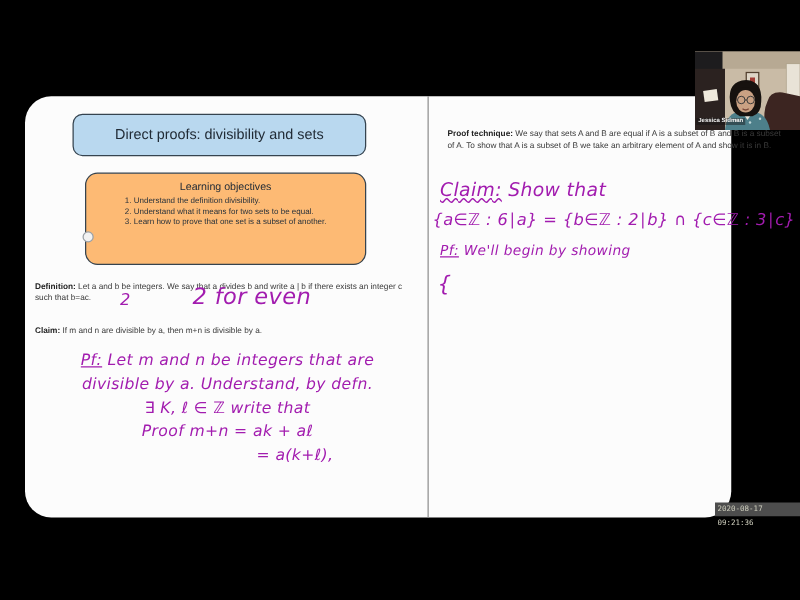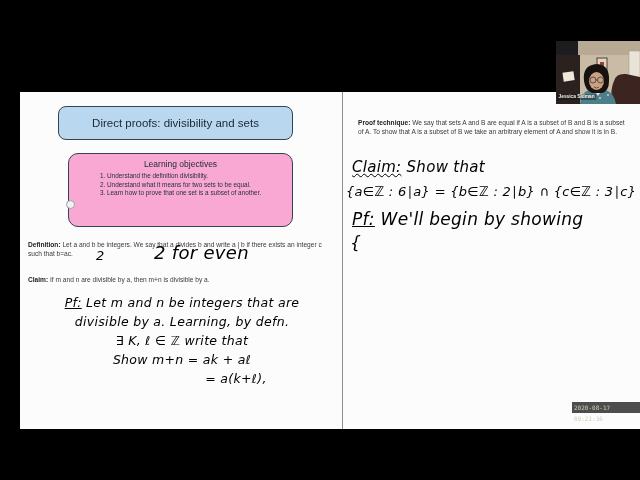--- a/index.html
+++ b/index.html
@@ -2,36 +2,37 @@
 <html><head>
 <meta charset="utf-8">
 <style>
   html,body{margin:0;padding:0;}
   body{
     width:640px;height:480px;background:#000;position:relative;overflow:hidden;
     font-family:"Liberation Sans",sans-serif;
   }
   
   .sheet{
-    position:absolute;left:20px;top:92px;width:620px;height:337px;
+    position:absolute;left:20px;top:77px;width:565px;height:337px;
     background:#fcfcfc;
+    border-radius:21px;
   }
   .divider{
     position:absolute;left:322px;top:0;width:1px;height:337px;background:#8f8f8f;
   }
   
   .title-box{
     position:absolute;left:38px;top:14px;width:233px;height:32px;
     background:#b9d8ef;border:1px solid #35434f;border-radius:8px;
     display:flex;align-items:center;justify-content:center;
     font-size:11.5px;color:#212b36;
   }
   .obj-box{
     position:absolute;left:48px;top:61px;width:223px;height:72px;
-    background:#f9a8d4;border:1px solid #35434f;border-radius:10px;
+    background:#fdba74;border:1px solid #35434f;border-radius:10px;
     color:#212b36;
   }
   .obj-title{
     text-align:center;font-size:8.5px;margin-top:5px;
   }
   .obj-list{
     margin:3px 0 0 0;padding:0 10px 0 38px;font-size:6.4px;line-height:8.6px;color:#26303a;
   }
   .pointer-dot{
     position:absolute;left:46px;top:108px;width:7px;height:7px;border-radius:50%;
@@ -39,37 +40,37 @@
   }
   .para{
     position:absolute;font-size:6.6px;line-height:9px;color:#3a3a3a;
   }
   .para b{color:#222;}
   .def-para{left:8px;top:148px;width:302px;}
   .claim-para{left:8px;top:183px;width:302px;}
   .tech-para{left:338px;top:26px;width:274px;}
   
   .hand{
-    font-family:"DejaVu Sans",cursive;font-style:italic;color:#000000;
+    font-family:"DejaVu Sans",cursive;font-style:italic;color:#a21caf;
     letter-spacing:.3px;
   }
   .hand-label{text-decoration:underline;}
   .wavy{text-decoration:underline wavy 1px;}
   .ann-digit{position:absolute;left:76px;top:156px;font-size:13px;}
   .ann-note{position:absolute;left:134px;top:150px;font-size:18px;}
   .proof-block{
     position:absolute;left:7px;top:201px;width:310px;font-size:12.5px;line-height:19px;
     white-space:nowrap;
     text-align:center;
   }
   .indent1{padding-left:31px;}
   .indent2{padding-left:108px;}
   .board-claim{position:absolute;left:332px;top:66px;font-size:15px;}
   .board-eq{position:absolute;left:326px;top:92px;font-size:13px;white-space:nowrap;text-align:center;}
-  .board-pf{position:absolute;left:332px;top:117px;font-size:17px;}
+  .board-pf{position:absolute;left:332px;top:117px;font-size:11px;}
   .board-brace{position:absolute;left:330px;top:141px;font-size:17px;}
   
   .webcam{
     position:absolute;left:556px;top:41px;width:84px;height:63px;overflow:hidden;background:#15110e;
   }
   .webcam svg{display:block;}
   .cam-name{
     position:absolute;left:1px;bottom:4px;padding:0 2px;
     font-size:6px;line-height:7px;color:#f2f2f2;background:rgba(20,20,20,.45);
     font-family:"Liberation Sans",sans-serif;font-weight:bold;letter-spacing:0;
@@ -108,23 +109,23 @@
 
   <div class="hand ann-digit">2</div>
   <div class="hand ann-note">2 for even</div>
 
   <div class="para claim-para">
     <b>Claim:</b><span> If m and n are divisible by a, then m+n is divisible by a.</span>
   </div>
 
   <div class="hand proof-block">
     <div><span class="hand-label">Pf:</span><span> Let m and n be integers that are</span></div>
-    <div>divisible by a. Learning, by defn.</div>
+    <div>divisible by a. Understand, by defn.</div>
     <div>∃ K, ℓ ∈ ℤ write that</div>
-    <div>Show   m+n = ak + aℓ</div>
+    <div>Proof   m+n = ak + aℓ</div>
     <div class="indent2">= a(k+ℓ),</div>
   </div>
 
   <div class="divider"></div>
 
   <div class="para tech-para">
     <b>Proof technique:</b><span> We say that sets A and B are equal if A is a subset of B and B is a subset of A.  To show that A is a subset of B we take an arbitrary element of A and show it is in B.</span>
   </div>
 
   <div class="hand board-claim">

